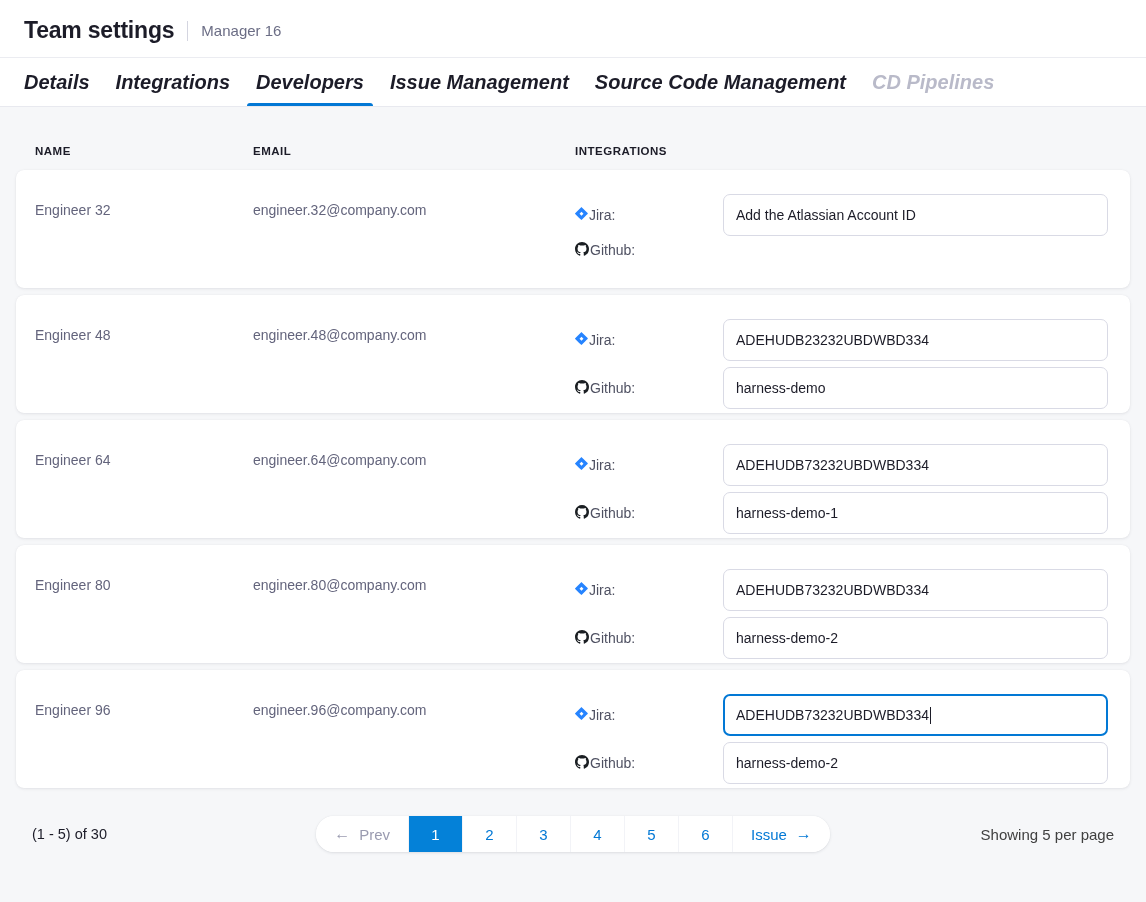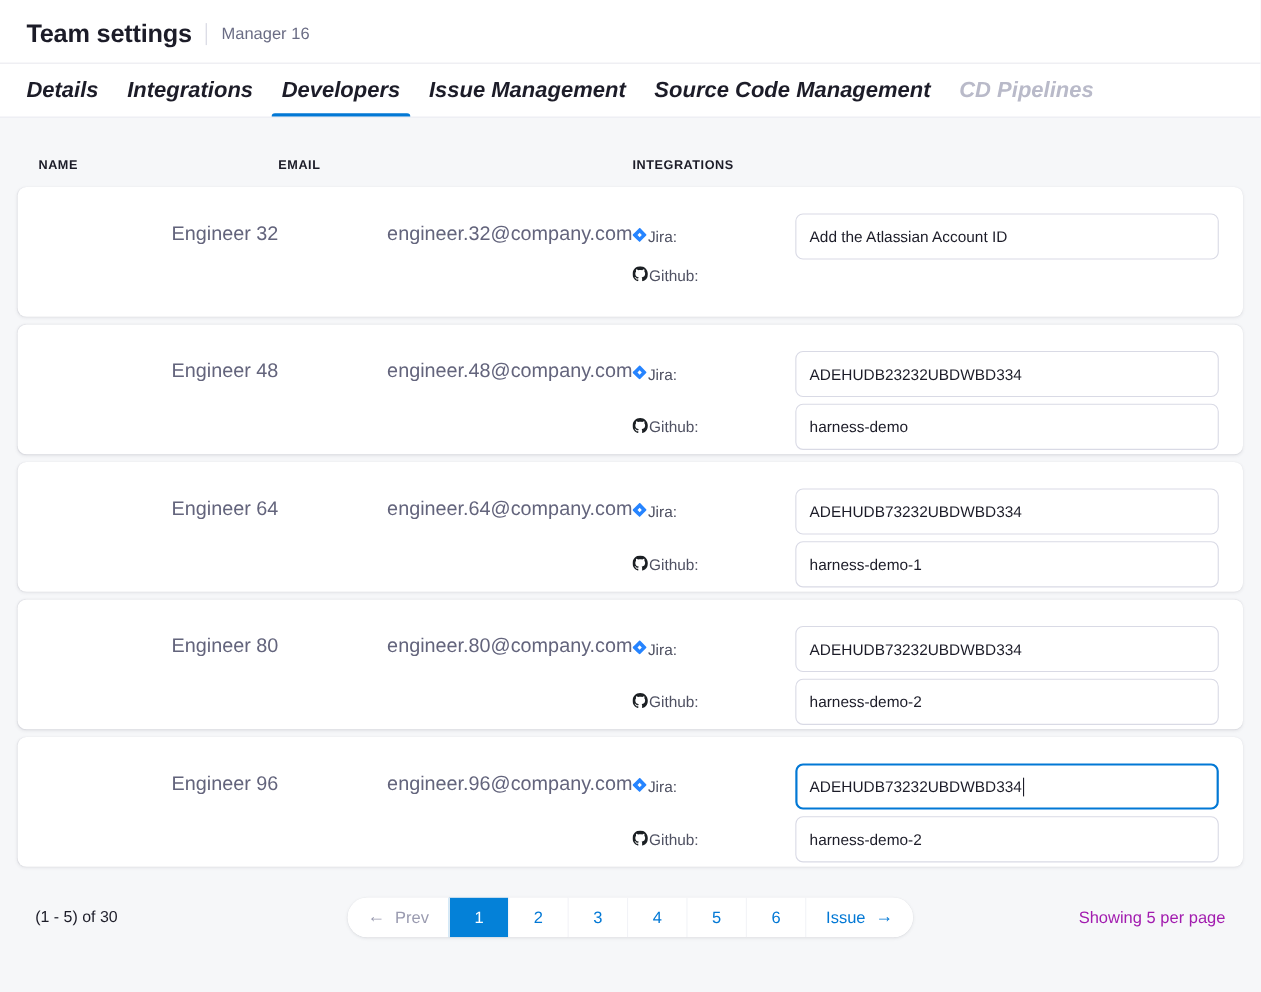--- a/index.html
+++ b/index.html
@@ -53,21 +53,21 @@
   .col-h {
     font-size:11.5px; font-weight:bold; color:#1c1c28; letter-spacing:0.5px;
   }
   .card {
     background:#fff; border-radius:8px;
     box-shadow:0 0 1px rgba(40,41,61,0.08), 0 1px 3px rgba(96,97,112,0.12);
     height:118px; margin-bottom:7px;
     display:grid; grid-template-columns:218px 322px 1fr;
     padding:24px 24px 0 19px;
   }
-  .cell-name, .cell-email { font-size:18px; color:#63647c; padding-top:8px;text-align:right; }
+  .cell-name, .cell-email { font-size:14px; color:#63647c; padding-top:8px; }
   .integrations { display:flex; flex-direction:column; gap:6px; }
   .int-row { display:flex; align-items:center; }
   .int-label {
     width:148px; display:flex; align-items:flex-start; gap:1px;
     font-size:14px; color:#4f5162;
   }
   .int-label svg { flex:0 0 auto; display:block; }
   .input {
     width:385px; height:42px;
     border:1px solid #d9dae5; border-radius:7px;
@@ -80,21 +80,21 @@
     display:inline-block; width:1.5px; height:17px;
     background:#1c1c28; margin-left:1px; flex:0 0 auto;
   }
 
   
   .pagination {
     display:flex; align-items:center;
     margin:28px 16px 0 16px; height:36px;
   }
   .page-range { flex:1; font-size:14.5px; color:#1c1c28; }
-  .per-page { flex:1; text-align:right; font-size:15px; color:#a21caf; }
+  .per-page { flex:1; text-align:right; font-size:15px; color:#404040; }
   .pager {
     display:flex; height:36px; background:#fff; border-radius:18px;
     box-shadow:0 0 1px rgba(40,41,61,0.1), 0 1px 3px rgba(96,97,112,0.16);
     overflow:hidden;
   }
   .page-btn {
     min-width:54px; padding:0; border:none; background:#fff;
     display:flex; align-items:center; justify-content:center;
     font-family:inherit; font-size:15px; color:#0278d5; cursor:pointer;
     border-left:1px solid #f2f3f7;

